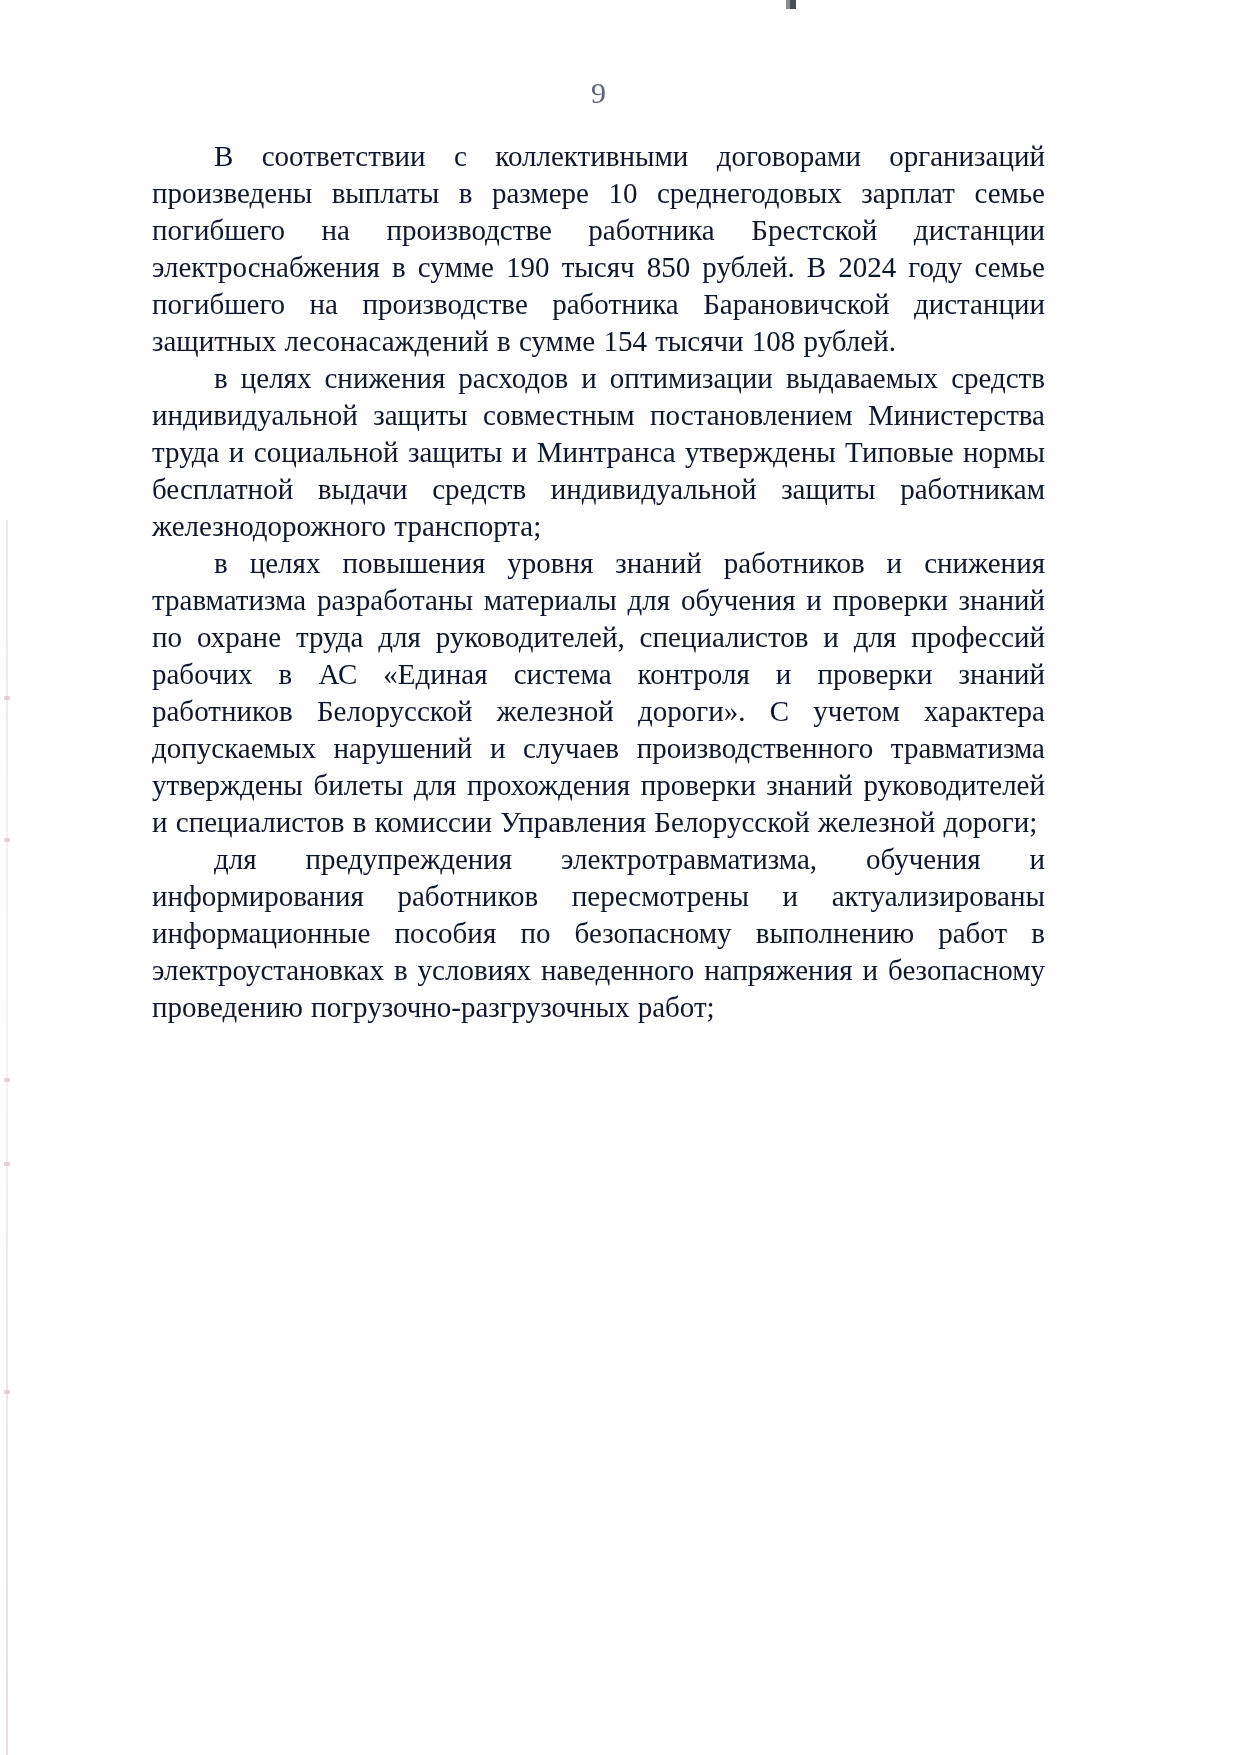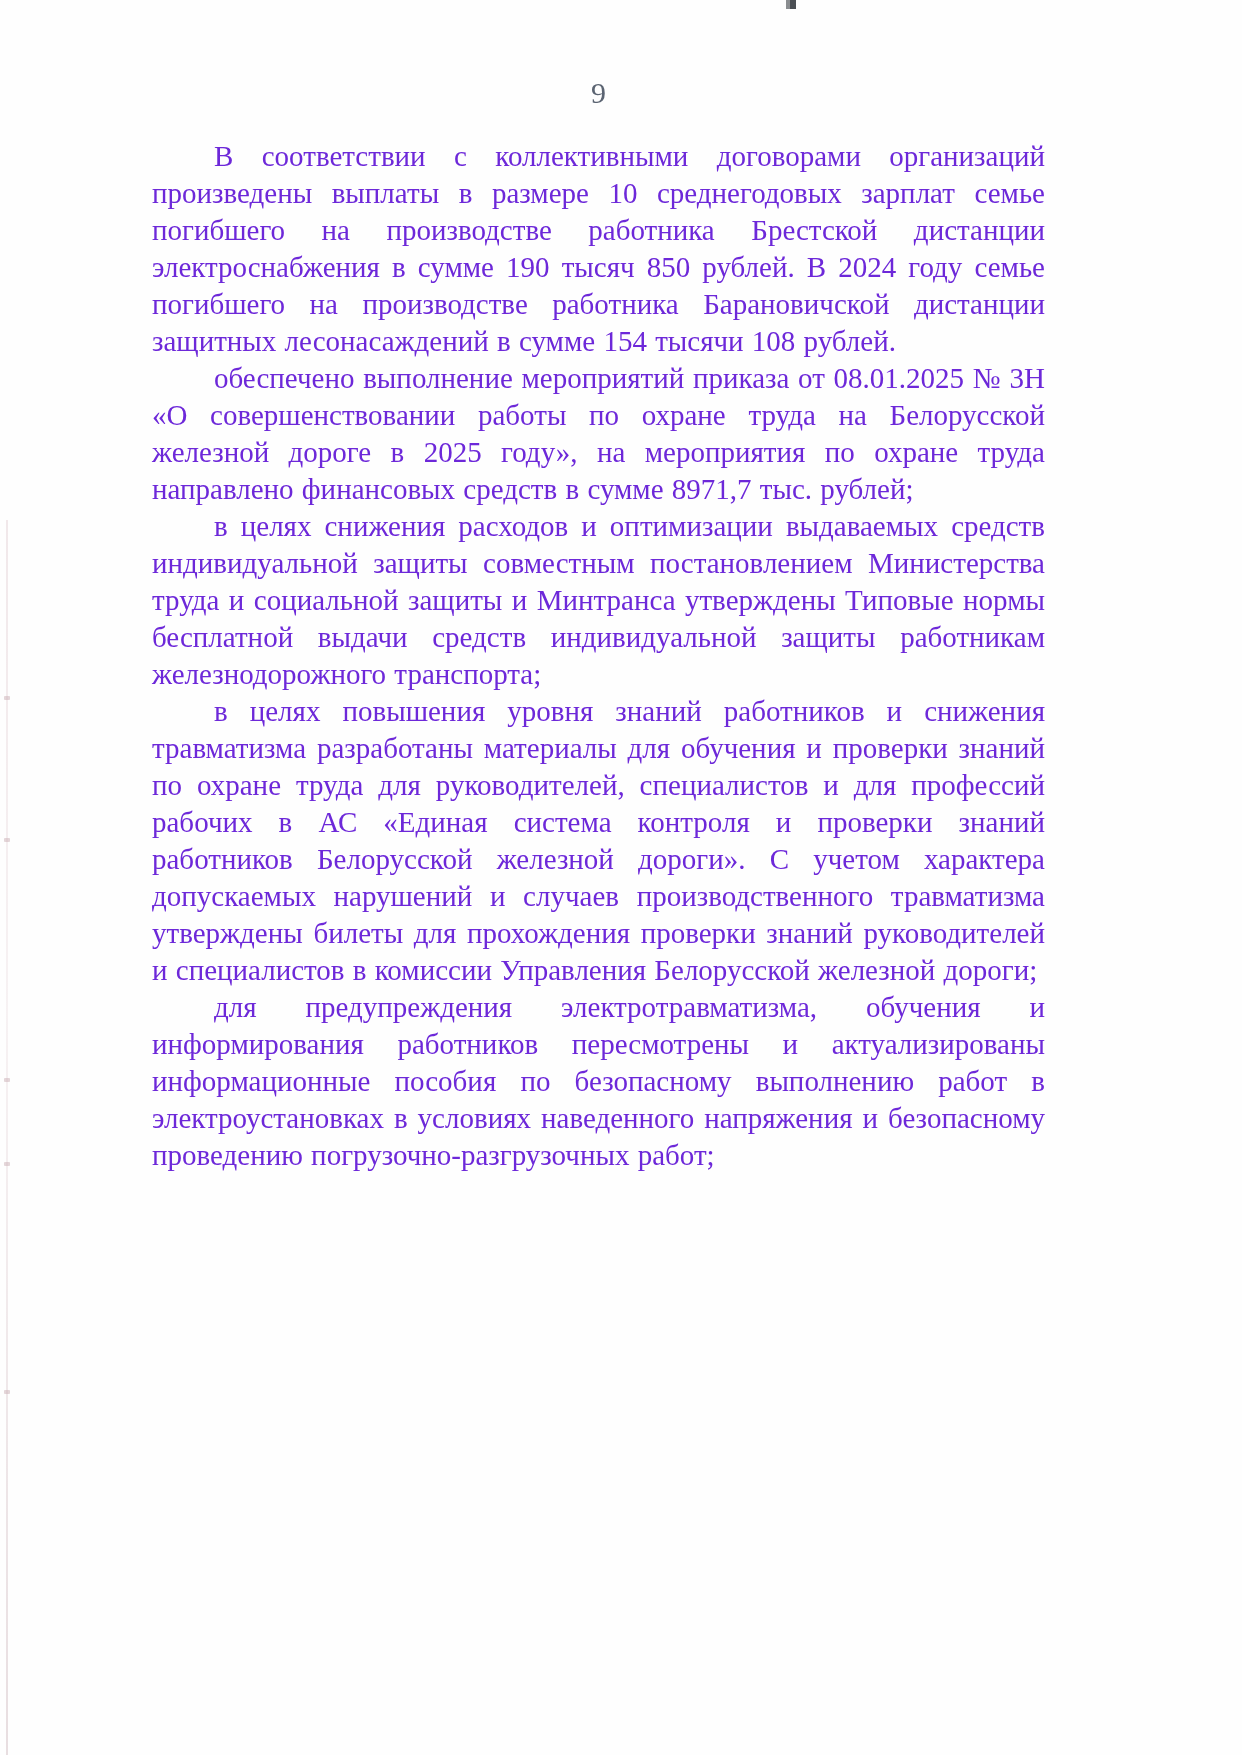--- a/index.html
+++ b/index.html
@@ -51,21 +51,21 @@
     width: 893px;
     text-align: center;
     font-size: 30px;
     color: #5b6472;
   }
   .body-text {
     position: absolute;
     top: 138px;
     left: 152px;
     width: 893px;
-    color: #6d28d9;
+    color: #0f172a;
     font-size: 29px;
     line-height: 37px;
     text-align: justify;
   }
   .body-text p {
     margin: 0;
     padding: 0;
     text-indent: 62px;
     text-align: justify;
     
@@ -83,19 +83,18 @@
   <div class="edge-tick" style="top: 696px;"></div>
   <div class="edge-tick" style="top: 838px;"></div>
   <div class="edge-tick" style="top: 1078px;"></div>
   <div class="edge-tick" style="top: 1162px;"></div>
   <div class="edge-tick" style="top: 1390px;"></div>
 
   <div class="page-number">9</div>
 
   <div class="body-text">
     <p>В соответствии с коллективными договорами организаций произведены выплаты в размере 10 среднегодовых зарплат семье погибшего на производстве работника Брестской дистанции электроснабжения в сумме 190 тысяч 850 рублей. В 2024 году семье погибшего на производстве работника Барановичской дистанции защитных лесонасаждений в сумме 154 тысячи 108 рублей.</p>
-    <p>обеспечено выполнение мероприятий приказа от 08.01.2025 № 3Н «О совершенствовании работы по охране труда на Белорусской железной дороге в 2025 году», на мероприятия по охране труда направлено финансовых средств в сумме 8971,7 тыс. рублей;</p>
     <p>в целях снижения расходов и оптимизации выдаваемых средств индивидуальной защиты совместным постановлением Министерства труда и социальной защиты и Минтранса утверждены Типовые нормы бесплатной выдачи средств индивидуальной защиты работникам железнодорожного транспорта;</p>
     <p>в целях повышения уровня знаний работников и снижения травматизма разработаны материалы для обучения и проверки знаний по охране труда для руководителей, специалистов и для профессий рабочих в АС «Единая система контроля и проверки знаний работников Белорусской железной дороги». С учетом характера допускаемых нарушений и случаев производственного травматизма утверждены билеты для прохождения проверки знаний руководителей и специалистов в комиссии Управления Белорусской железной дороги;</p>
     <p>для предупреждения электротравматизма, обучения и информирования работников пересмотрены и актуализированы информационные пособия по безопасному выполнению работ в электроустановках в условиях наведенного напряжения и безопасному проведению погрузочно-разгрузочных работ;</p>
   </div>
 
 </div>
 
 </body></html>

